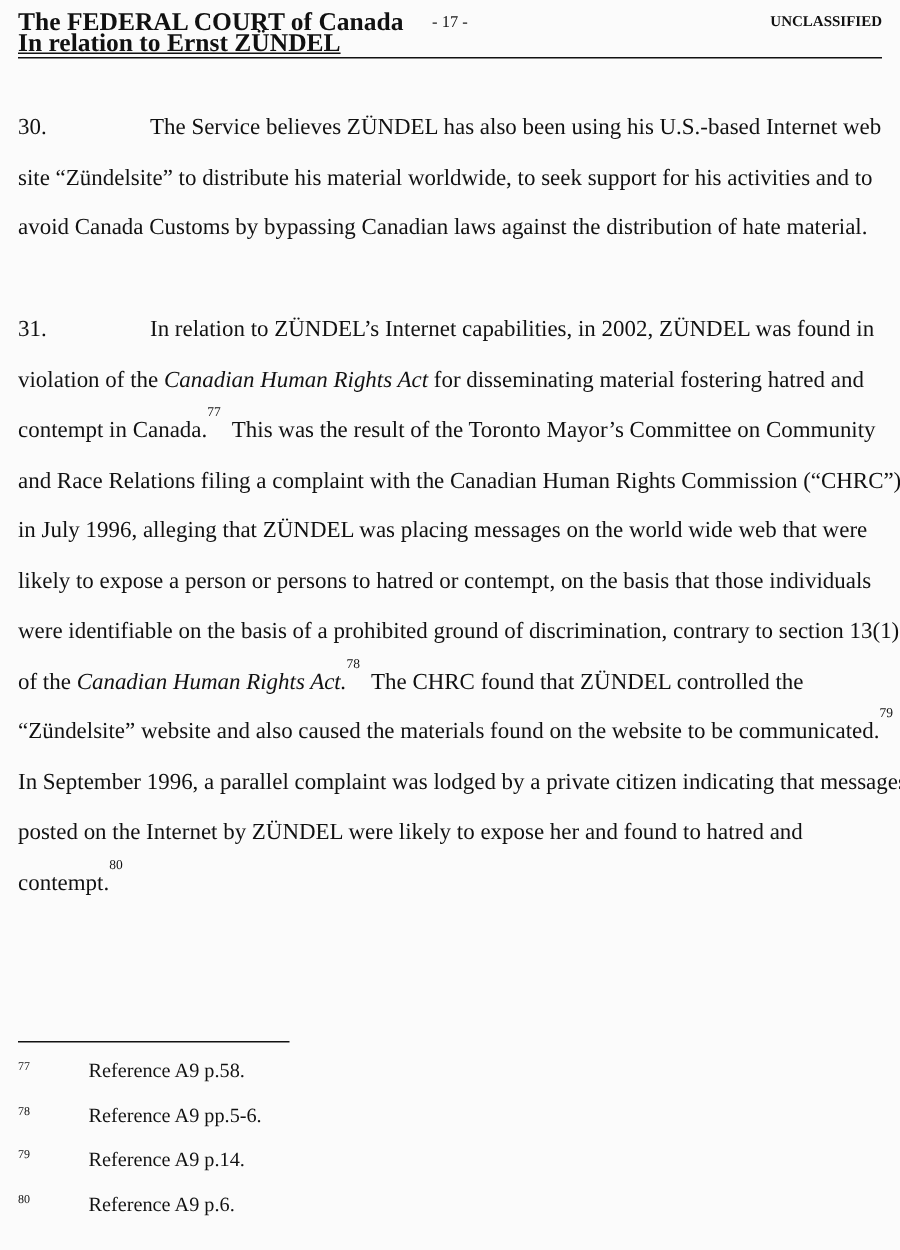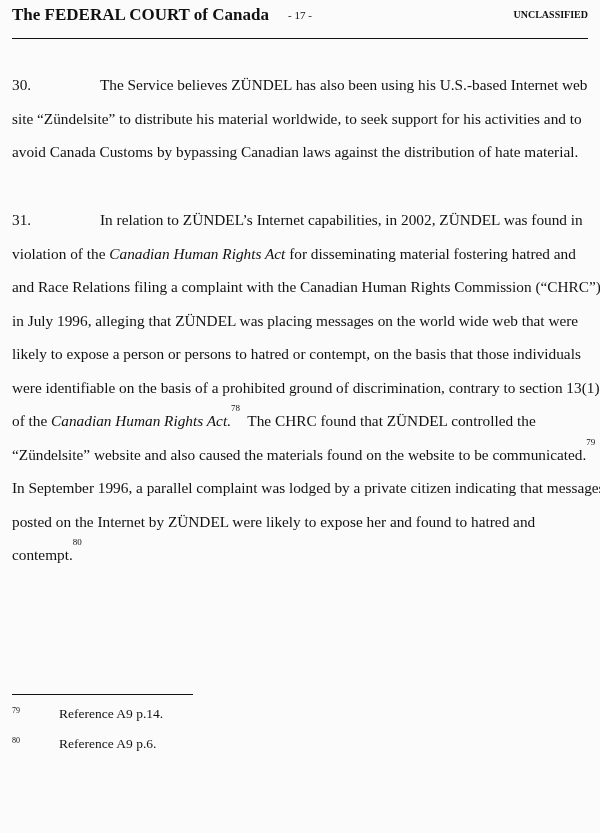--- a/index.html
+++ b/index.html
@@ -29,46 +29,54 @@
   .footnotes { position: absolute; left: 12px; top: 706px; }
   .fn { height: 29.5px; font-size: 13.5px; line-height: 16px; white-space: nowrap; }
   .fn .fnum { display: inline-block; width: 47px; font-size: 8px; vertical-align: top; line-height: 10px; }
 </style>
 </head>
 <body>
 
 <div class="header">
   <div class="h-left">
     <div>The FEDERAL COURT of Canada</div>
+    <div class="rel">In relation to Ernst ZÜNDEL</div>
   </div>
   <div class="h-center">- 17 -</div>
   <div class="h-right">UNCLASSIFIED</div>
   <div class="h-rule"></div>
 </div>
 
 <div class="para" id="p30">
     <span class="line"><span class="num">30.</span><span style="white-space: pre;">The Service believes ZÜNDEL has also been using his U.S.-based Internet web</span></span>
     <span class="line"><span style="white-space: pre;">site “Zündelsite” to distribute his material worldwide, to seek support for his activities and to</span></span>
     <span class="line"><span style="white-space: pre;">avoid Canada Customs by bypassing Canadian laws against the distribution of hate material.</span></span>
   </div>
 <div class="para" id="p31">
     <span class="line"><span class="num">31.</span><span style="white-space: pre;">In relation to ZÜNDEL’s Internet capabilities, in 2002, ZÜNDEL was found in</span></span>
     <span class="line"><span style="white-space: pre;">violation of the </span><i style="white-space: pre;">Canadian Human Rights Act</i><span style="white-space: pre;"> for disseminating material fostering hatred and</span></span>
+    <span class="line"><span style="white-space: pre;">contempt in Canada.</span><sup style="white-space: pre;">77</sup><span style="white-space: pre;">  This was the result of the Toronto Mayor’s Committee on Community</span></span>
     <span class="line"><span style="white-space: pre;">and Race Relations filing a complaint with the Canadian Human Rights Commission (“CHRC”)</span></span>
     <span class="line"><span style="white-space: pre;">in July 1996, alleging that ZÜNDEL was placing messages on the world wide web that were</span></span>
     <span class="line"><span style="white-space: pre;">likely to expose a person or persons to hatred or contempt, on the basis that those individuals</span></span>
     <span class="line"><span style="white-space: pre;">were identifiable on the basis of a prohibited ground of discrimination, contrary to section 13(1)</span></span>
     <span class="line"><span style="white-space: pre;">of the </span><i style="white-space: pre; text-align: center;">Canadian Human Rights Act.</i><sup style="white-space: pre;">78</sup><span style="white-space: pre;">  The CHRC found that ZÜNDEL controlled the</span></span>
     <span class="line"><span style="white-space: pre;">“Zündelsite” website and also caused the materials found on the website to be communicated.</span><sup style="white-space: pre;">79</sup></span>
     <span class="line"><span style="white-space: pre;">In September 1996, a parallel complaint was lodged by a private citizen indicating that messages</span></span>
     <span class="line"><span style="white-space: pre;">posted on the Internet by ZÜNDEL were likely to expose her and found to hatred and</span></span>
     <span class="line"><span style="white-space: pre;">contempt.</span><sup style="white-space: pre;">80</sup></span>
   </div>
 
 <div class="fn-rule"></div>
 <div class="footnotes">
   <div class="fn">
+    <span class="fnum">77</span><span>Reference A9 p.58.</span>
+  </div>
+  <div class="fn">
+    <span class="fnum">78</span><span>Reference A9 pp.5-6.</span>
+  </div>
+  <div class="fn">
     <span class="fnum">79</span><span>Reference A9 p.14.</span>
   </div>
   <div class="fn">
     <span class="fnum">80</span><span>Reference A9 p.6.</span>
   </div>
 </div>
 
 </body></html>

